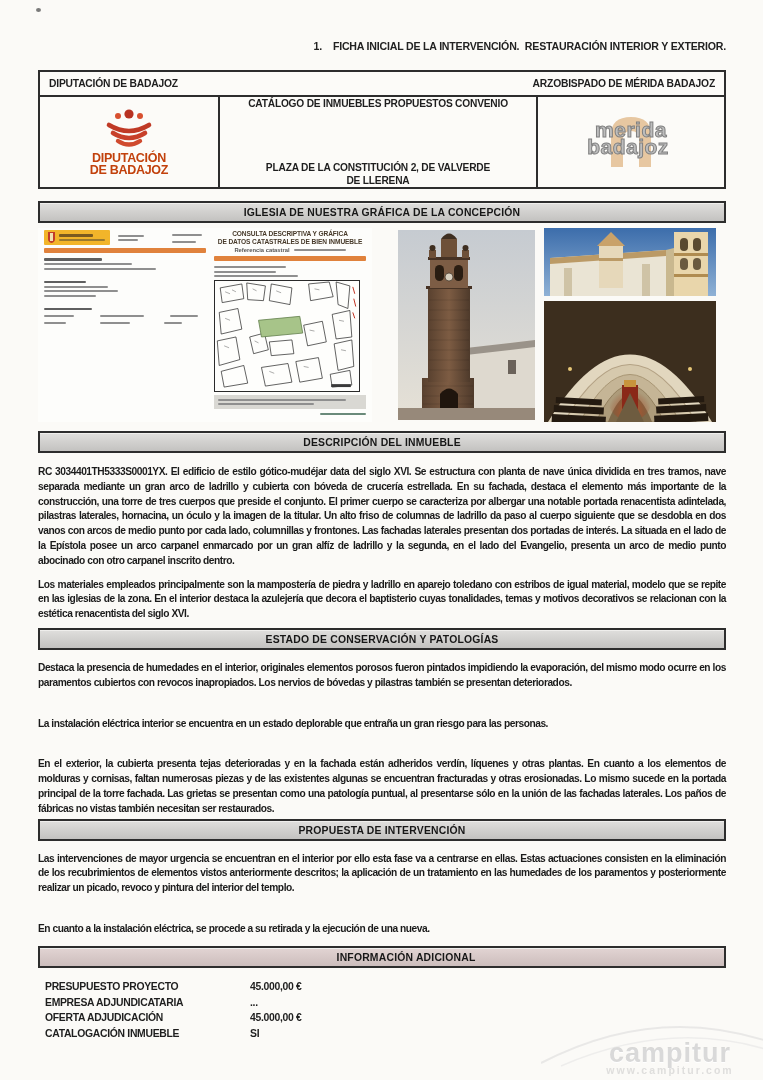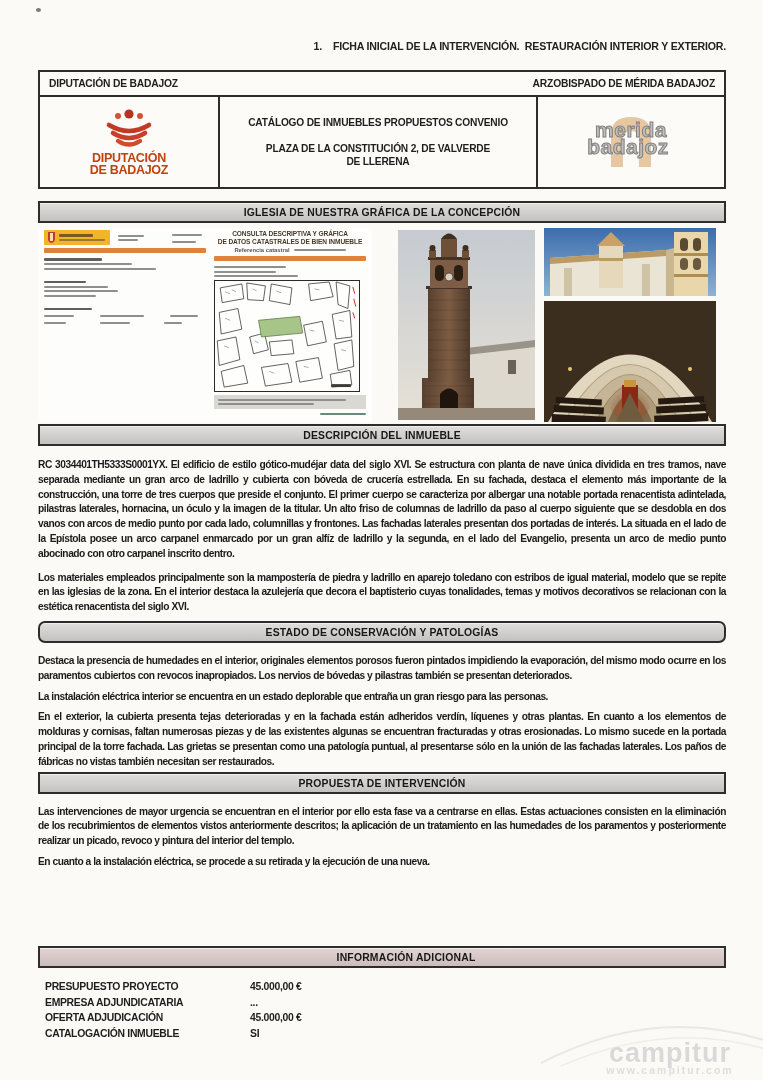--- a/index.html
+++ b/index.html
@@ -16,21 +16,21 @@
   .doc-heading {
     margin-top:40px; text-align:right; font-size:10.6px; font-weight:700;
     letter-spacing:-0.2px; white-space:pre-wrap; color:#222;
   }
 
   
   .hdr-table { margin-top:18px; border:2px solid #2d2d2d; background:#fcfbf8; }
   .hdr-row1 { display:flex; justify-content:space-between; padding:6px 9px 6px 9px; border-bottom:2px solid #2d2d2d; font-size:10.3px; font-weight:700; letter-spacing:-0.2px; }
   .hdr-row2 { display:grid; grid-template-columns:178px 1fr 186px; height:90px; }
   .hdr-cell { display:flex; flex-direction:column; align-items:center; justify-content:center; }
-  .hdr-cell.mid { border-left:2px solid #2d2d2d; border-right:2px solid #2d2d2d; padding:19px 12px; justify-content:space-between; }
+  .hdr-cell.mid { border-left:2px solid #2d2d2d; border-right:2px solid #2d2d2d; padding:0 12px; justify-content:space-between; }
   .catalog-title, .catalog-address { text-align:center; font-size:10.2px; font-weight:700; letter-spacing:-0.2px; line-height:13px; }
   .dip-logo { text-align:center; line-height:12px; }
   .dip-logo .t { font-size:12.5px; font-weight:700; letter-spacing:-0.3px; color:#c2410c; }
   .merida-logo { position:relative; width:120px; height:62px; }
   .merida-arch { position:absolute; left:28px; top:0; }
   .merida-text {
     position:absolute; left:0; top:10px; width:120px; text-align:center;
     font-size:21px; font-weight:700; line-height:17px; letter-spacing:0.5px;
     color:#bdbdbd; -webkit-text-stroke:1px #808080; text-transform:lowercase;
   }
@@ -61,22 +61,22 @@
   .cad-date { margin-top:2px; display:flex; justify-content:flex-end; }
 
   .photo { display:block; }
   .photo-tower { margin-left:26px; margin-top:2px; }
   .photo-stack { margin-left:9px; display:flex; flex-direction:column; gap:5px; margin-top:0; }
 
   .body-text {
     margin:0; font-size:10.2px; font-weight:700; letter-spacing:-0.45px;
     line-height:14.8px; text-align:justify; color:#1b1b1b;
   }
-  .mt12 { margin-top:12px; } .mt9 { margin-top:9px; } .mt10 { margin-top:6px; }
-  .mt7 { } .mt6 { margin-top:6px;border-radius:7px; } .mt11 { margin-top:11px; } .mt2 { margin-top:2px; }
+  .mt12 { margin-top:12px; } .mt9 { margin-top:9px; } .mt10 { margin-top:26px; }
+  .mt7 { margin-top:7px; } .mt6 { margin-top:6px; } .mt11 { margin-top:11px; } .mt2 { margin-top:2px; }
 
   
   .info-section { position:absolute; left:38px; width:688px; top:946px; }
   .info-rows { margin-top:11px; padding-left:7px; }
   .info-row { display:grid; grid-template-columns:205px auto; font-size:10.4px; font-weight:700; letter-spacing:-0.3px; line-height:15.5px; }
 
   
   .watermark { position:absolute; right:4px; bottom:4px; width:178px; text-align:center; pointer-events:none; }
   .wm-name { font-size:27px; font-weight:700; letter-spacing:1px; color:rgba(186,186,186,0.55); text-shadow:0 1px 0 #fff; line-height:22px; }
   .wm-url { font-size:10.5px; font-weight:700; letter-spacing:2px; color:rgba(196,196,196,0.5); }

